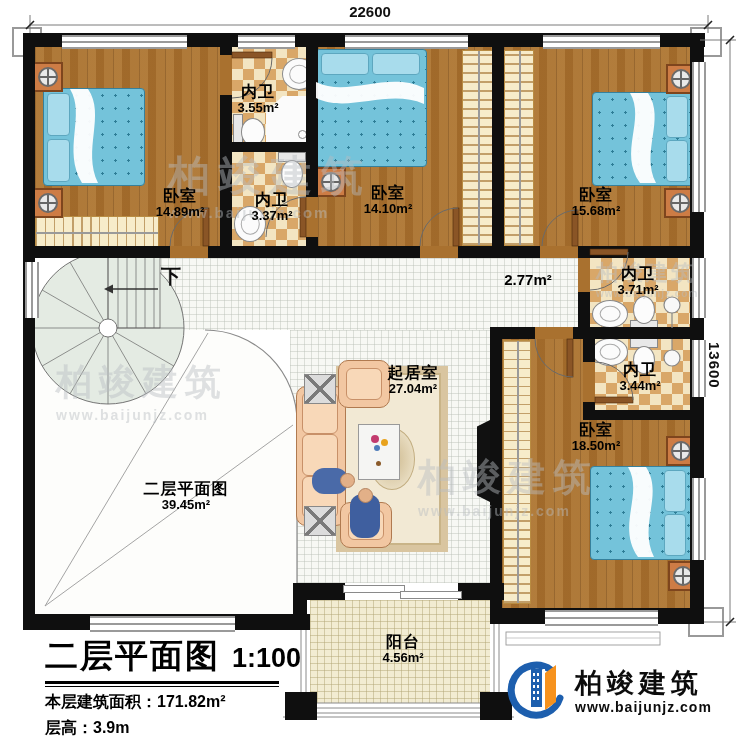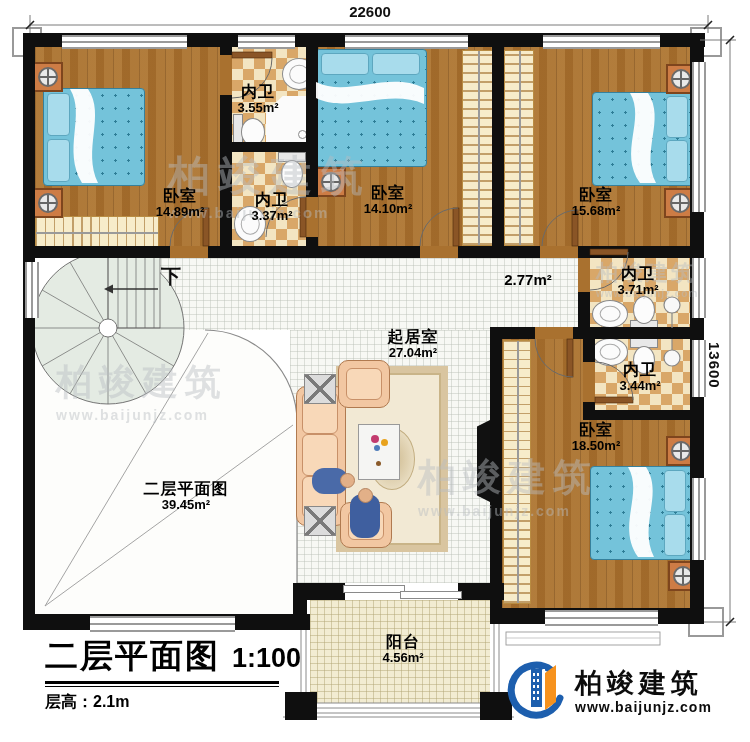--- a/index.html
+++ b/index.html
@@ -383,21 +383,21 @@
     <div class="ln">内卫</div>
     <div class="la">3.71m²</div>
   </div>
   <div class="lbl" style="left:640px;top:362px">
     <div class="ln">内卫</div>
     <div class="la">3.44m²</div>
   </div>
   <div class="lbl" style="left:528px;top:272px">
     <div class="la" style="font-size:15px">2.77m²</div>
   </div>
-  <div class="lbl" style="left:413px;top:329px">
+  <div class="lbl" style="left:413px;top:365px">
     <div class="ln">起居室</div>
     <div class="la">27.04m²</div>
   </div>
   <div class="lbl" style="left:596px;top:422px">
     <div class="ln">卧室</div>
     <div class="la">18.50m²</div>
   </div>
   <div class="lbl" style="left:186px;top:481px">
     <div class="ln">二层平面图</div>
     <div class="la">39.45m²</div>
@@ -410,21 +410,22 @@
 
   <div class="dimt" style="left:330px;top:3px;width:80px;text-align:center">22600</div>
   <div class="dimr" style="left:706px;top:342px">13600</div>
 
   <div id="tblock">
     <div id="tline1">
       <span id="ttl">二层平面图</span>
       <span id="tscale">1:100</span>
     </div>
     <div id="tunder"></div>
-    <div class="tline">层高：2.1m</div>
+    <div class="tline">本层建筑面积：171.82m²</div>
+    <div class="tline">层高：3.9m</div>
   </div>
 
   <div id="logo">
     <svg width="62" height="64" viewBox="0 0 62 64">
       <path d="M46,10 A25,25 0 1 0 55,38" fill="none" stroke="#1d5fae" stroke-width="7" stroke-linecap="round"></path>
       <rect x="26" y="9" width="11" height="38" fill="#1d5fae"></rect>
       <g fill="#ffffff">
         <rect x="28" y="13" width="2" height="3"></rect>
           <rect x="32" y="13" width="2" height="3"></rect>
         <rect x="28" y="19" width="2" height="3"></rect>

